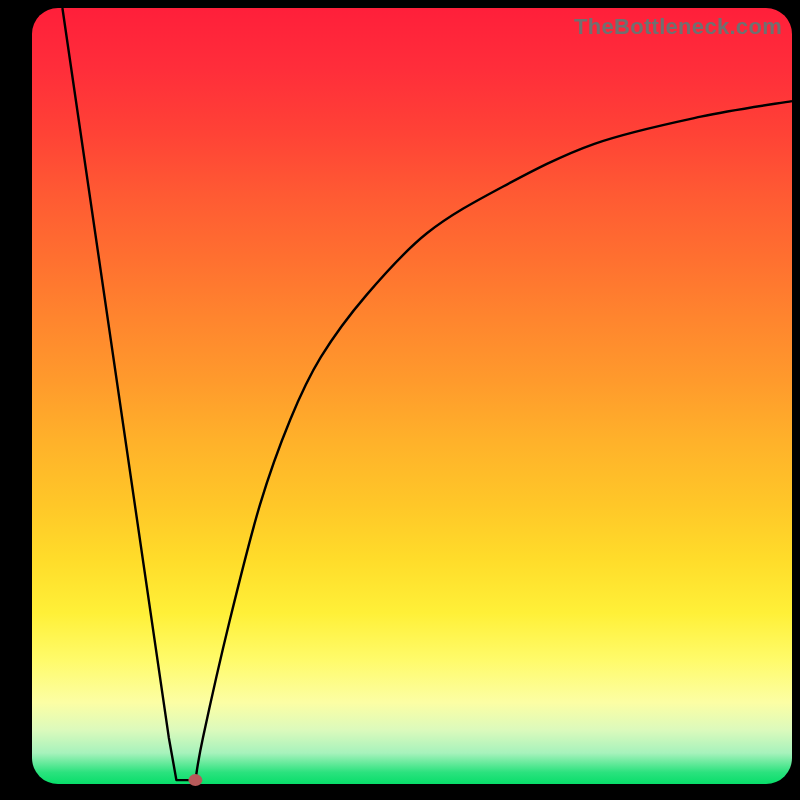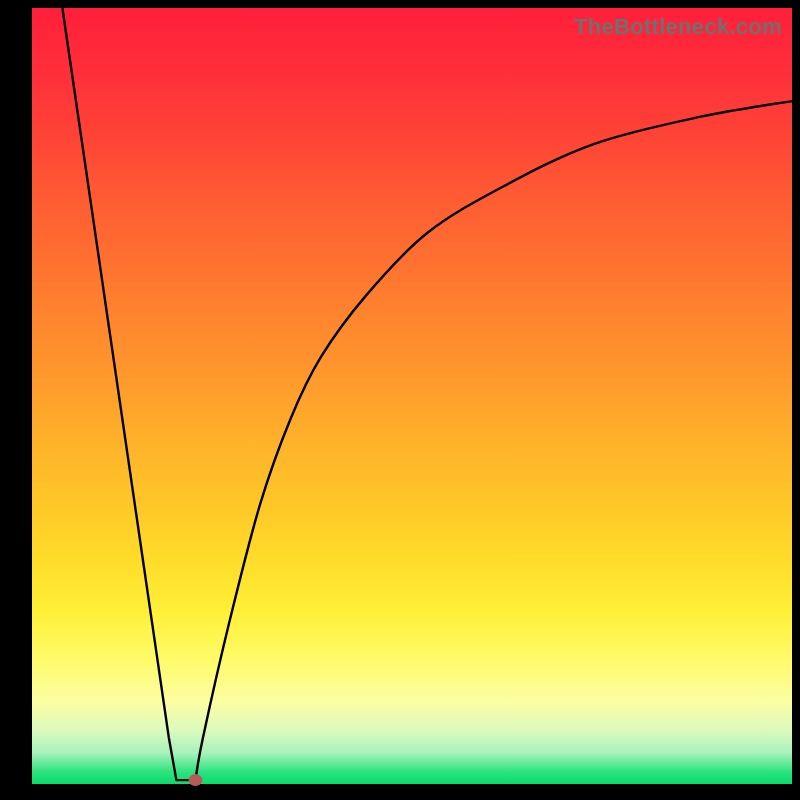--- a/index.html
+++ b/index.html
@@ -34,20 +34,21 @@
       #ffc728 64%,
       #ffdc2a 71%,
       #fff038 78%,
       #fffb6a 84%,
       #fcfea4 89.5%,
       #dcfabc 93%,
       #a7f2bc 96%,
       #2be27e 98.5%,
       #08de6a 100%
     );
+    border-radius: 26px;
   }
   svg.curve {
     position: absolute;
     top: 0;
     left: 0;
     width: 760px;
     height: 776px;
     overflow: visible;
   }
   .attribution {

